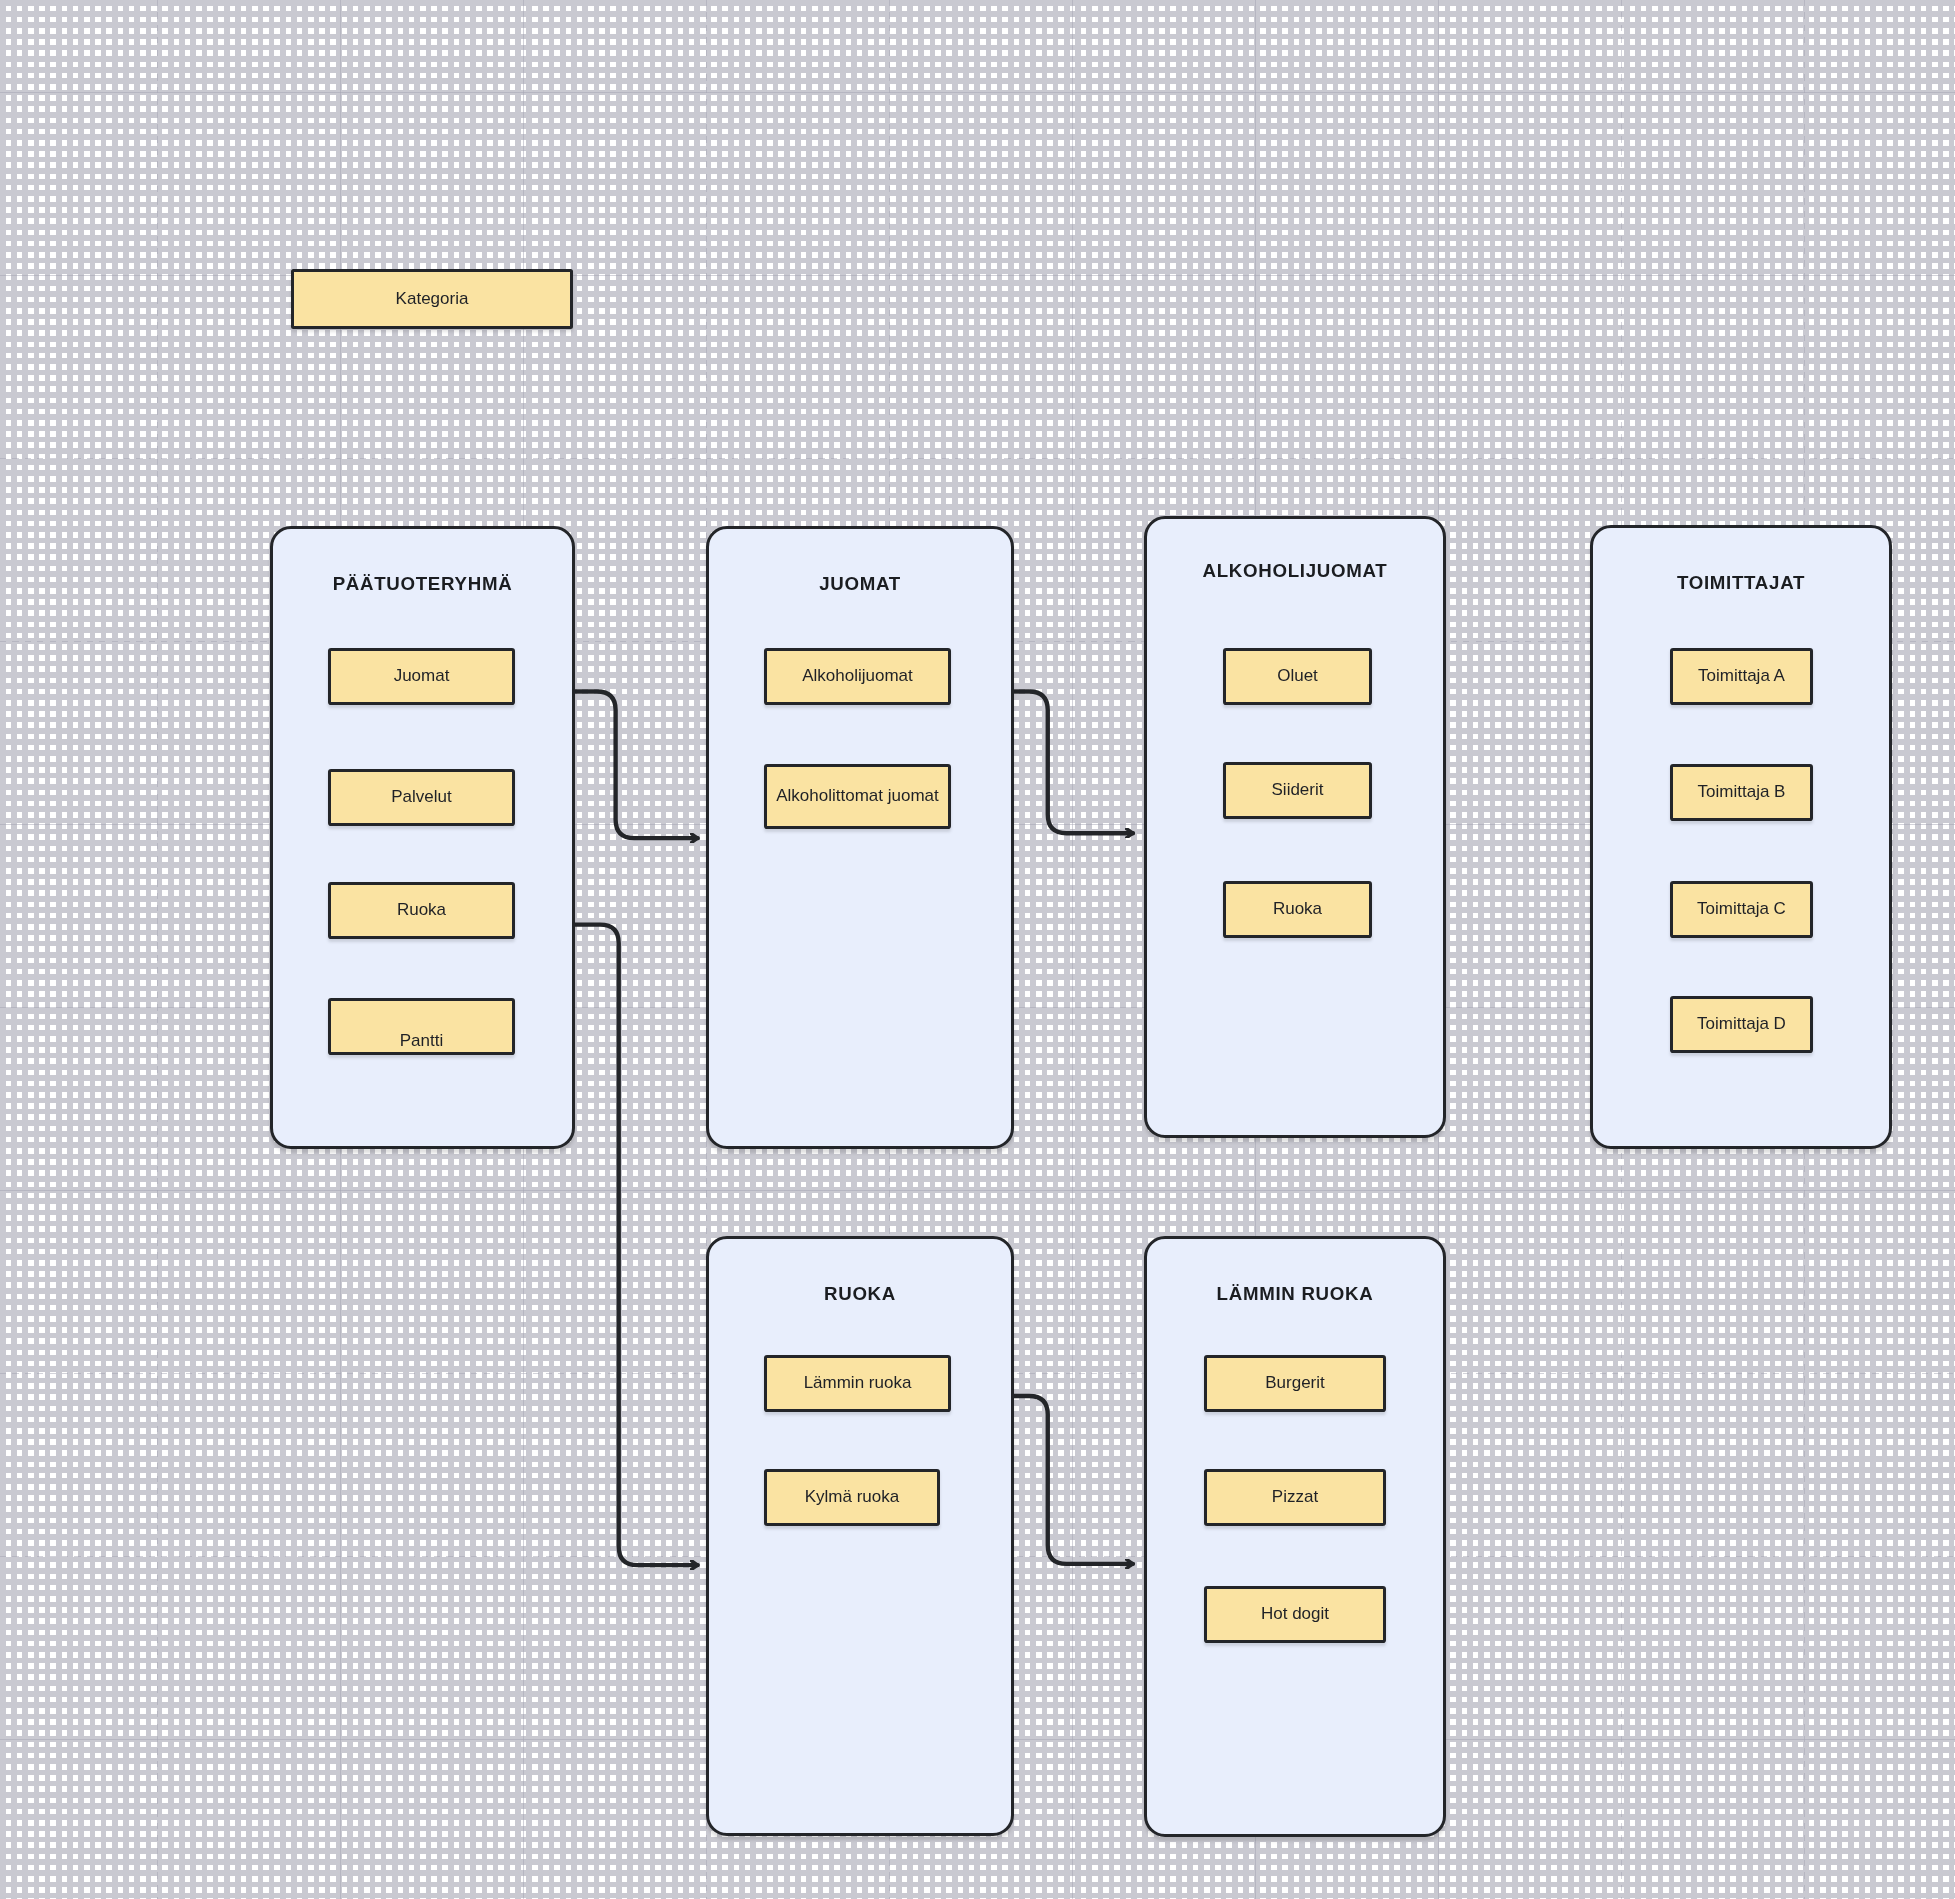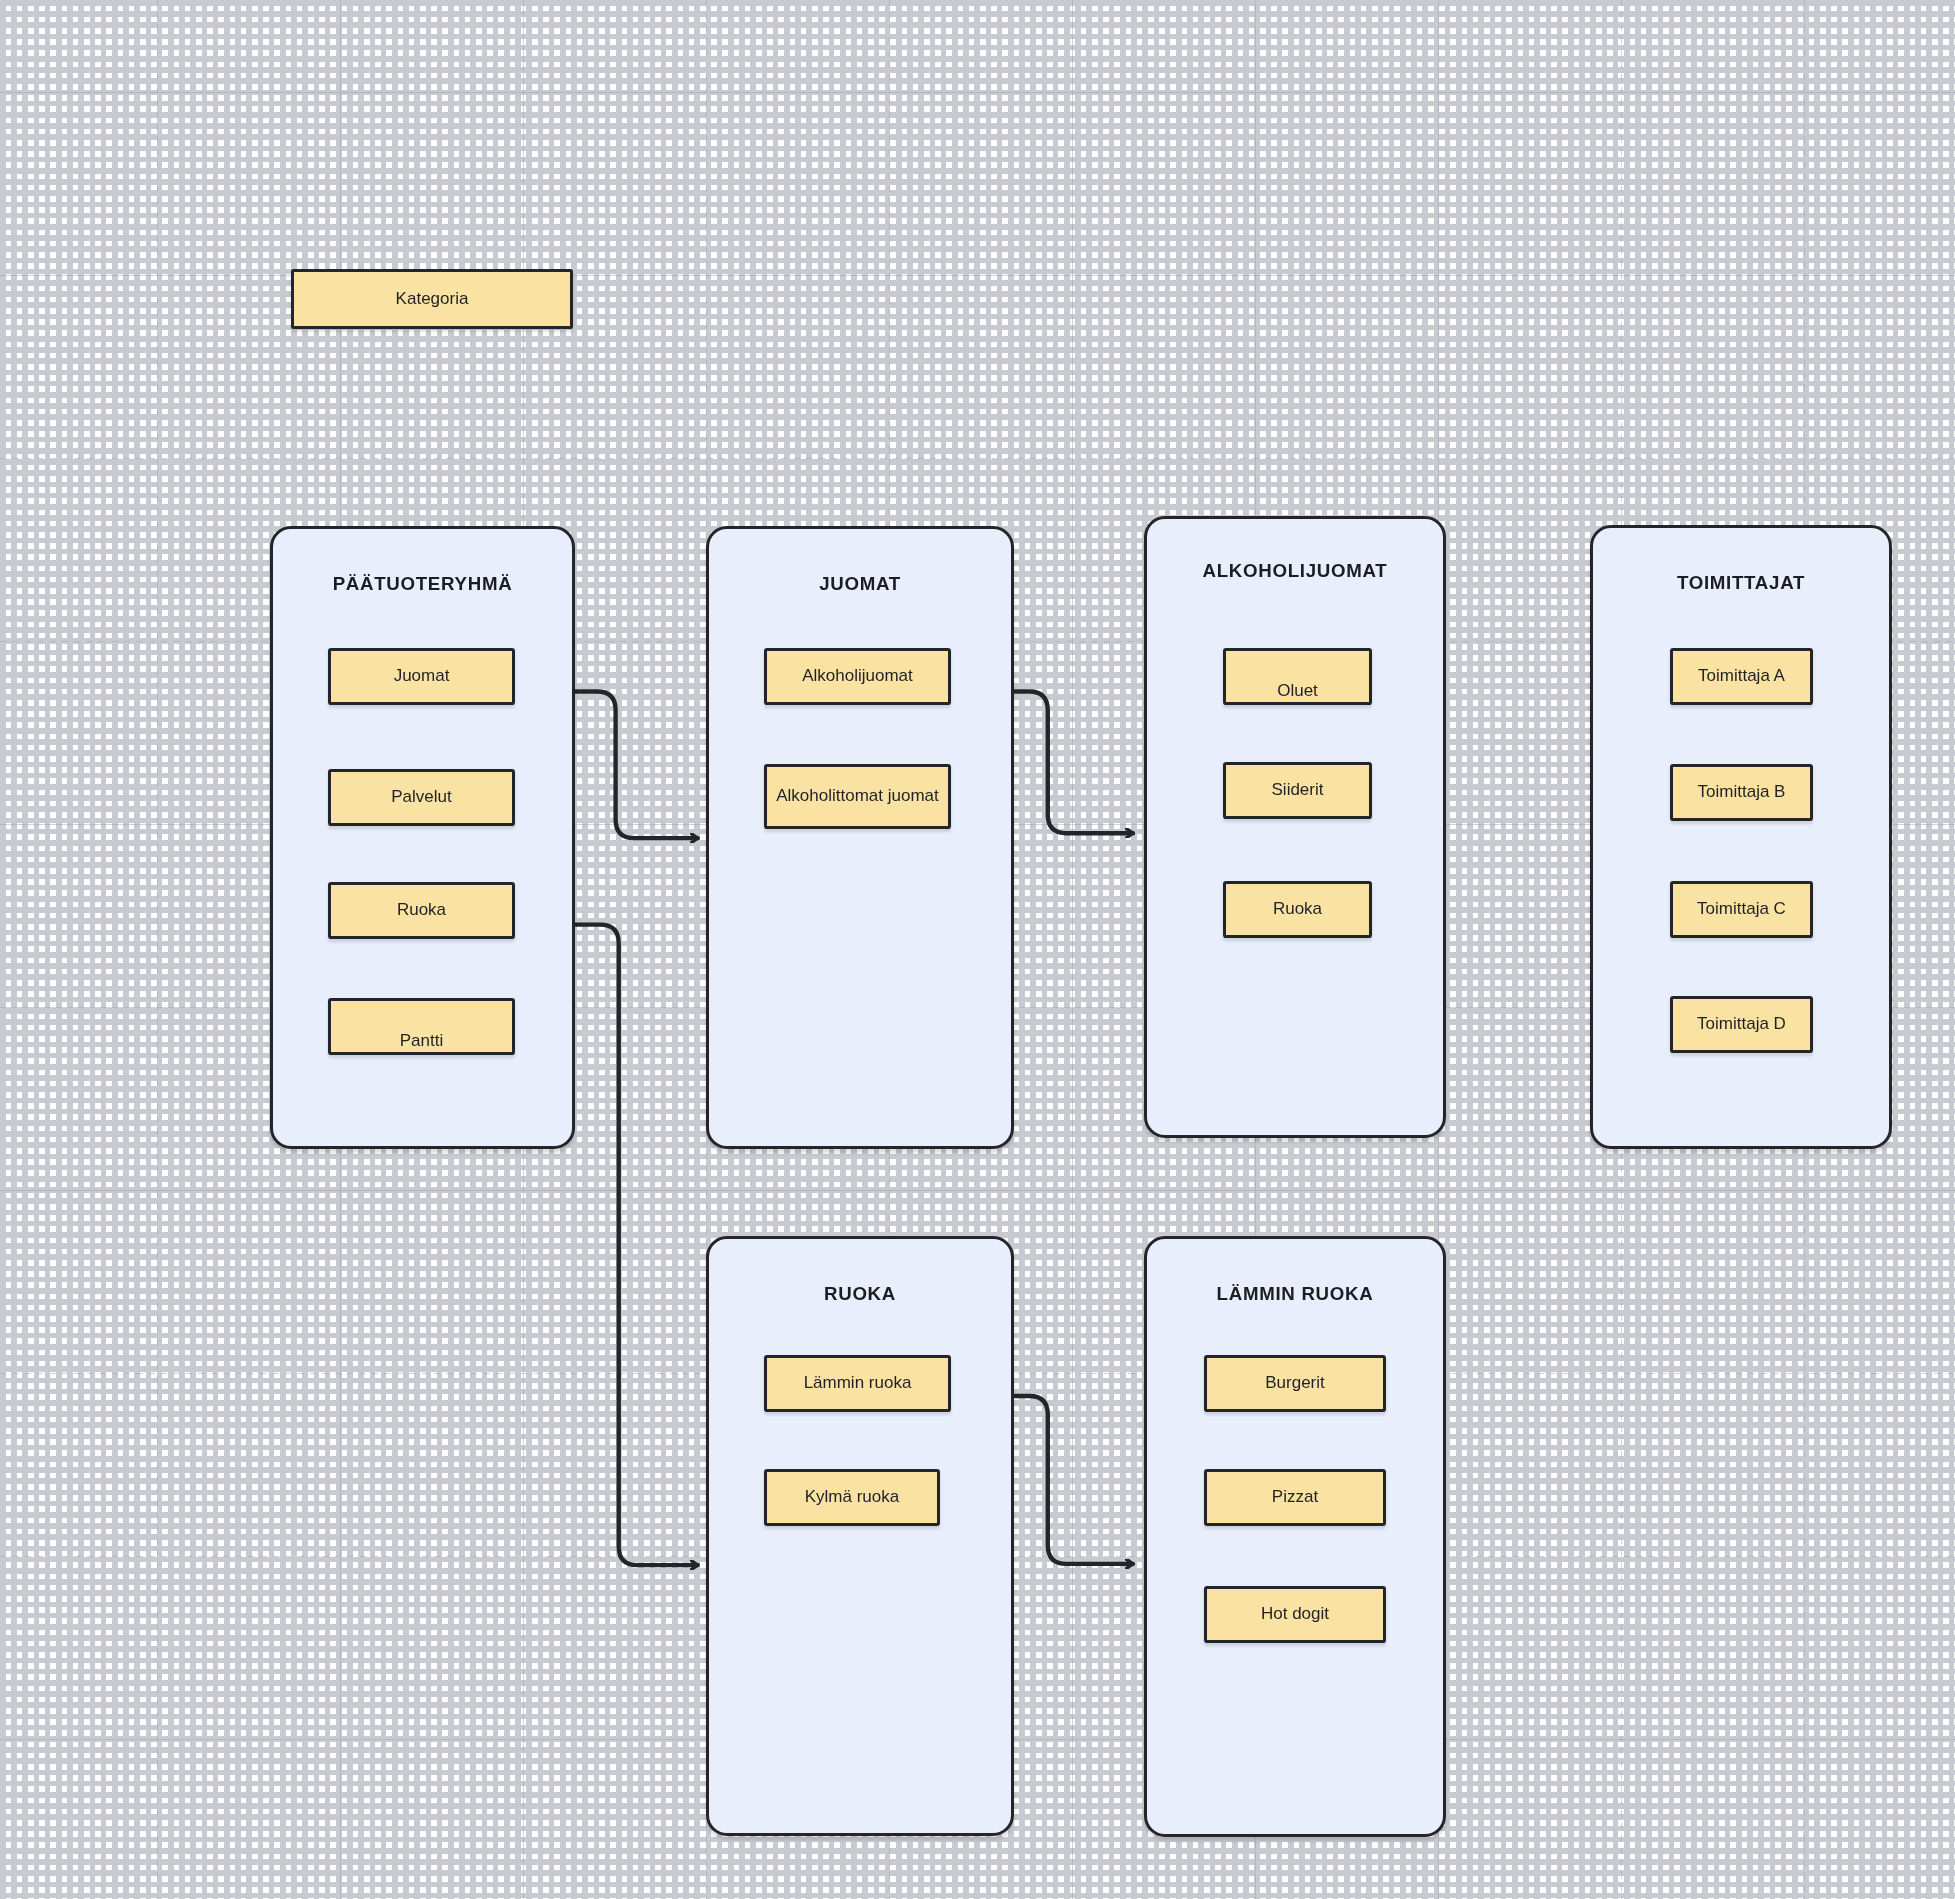--- a/index.html
+++ b/index.html
@@ -181,21 +181,21 @@
   <div class="node" style="left:764px; top:648px; width:187px; height:57px;">
     <span class="lbl">Alkoholijuomat</span>
   </div>
   <div class="node" style="left:764px; top:764px; width:187px; height:65px;">
     <span class="lbl">Alkoholittomat juomat</span>
   </div>
 
   <div class="group" style="left:1144px; top:516px; width:302px; height:622px;">
     <div class="group-title" style="top:41px;">ALKOHOLIJUOMAT</div>
   </div>
-  <div class="node" style="left:1223px; top:648px; width:149px; height:57px;align-items:flex-end;">
+  <div class="node" style="left:1223px; top:648px; width:149px; height:57px;">
     <span class="lbl">Oluet</span>
   </div>
   <div class="node" style="left:1223px; top:762px; width:149px; height:57px;">
     <span class="lbl">Siiderit</span>
   </div>
   <div class="node" style="left:1223px; top:881px; width:149px; height:57px;">
     <span class="lbl">Ruoka</span>
   </div>
 
   <div class="group" style="left:1590px; top:525px; width:302px; height:624px;padding-left:46px;">

